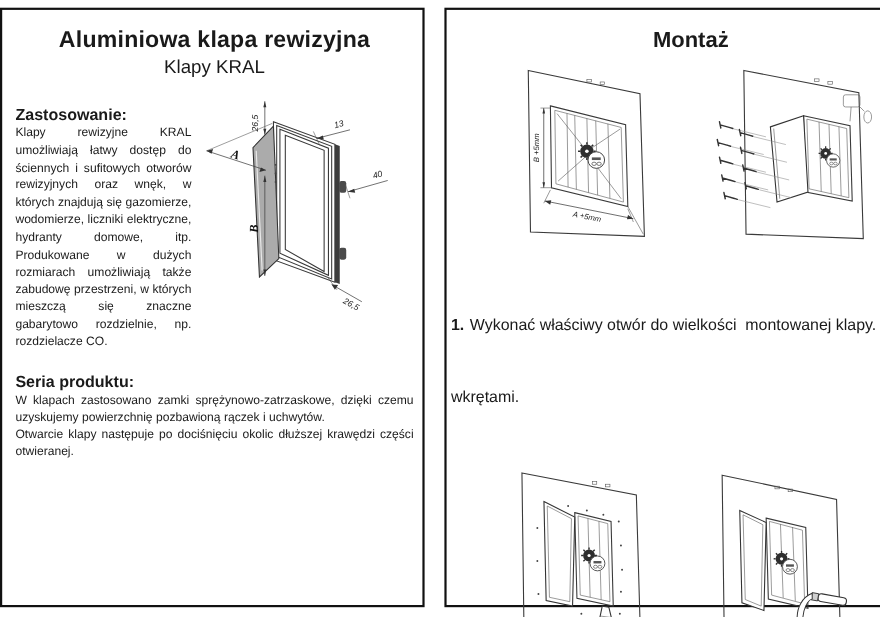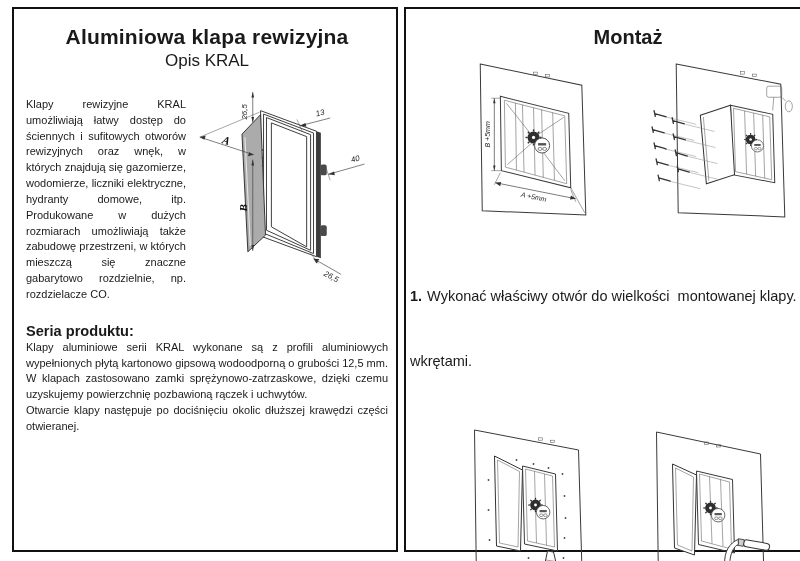--- a/index.html
+++ b/index.html
@@ -1,18 +1,18 @@
 <!DOCTYPE html>
 <html><head>
 <meta charset="utf-8">
 <style>
   html,body{margin:0;padding:0;background:#fff;}
   body{width:800px;height:561px;position:relative;font-family:"Liberation Sans",sans-serif;color:#1a1a1a;}
   .panel{position:absolute;top:7px;height:545px;border:2px solid #111;background:#fff;box-sizing:border-box;}
-  #left-panel{left:12px;width:386px;padding:0 8px 0 12px;}
+  #left-panel{left:0;width:386px;padding:0 8px 0 12px;}
   #right-panel{left:404px;width:448px;padding:0 4px;}
   .doc-title{font-size:21px;font-weight:bold;text-align:center;margin:16px 0 2px 0;letter-spacing:.2px;}
   .doc-subtitle{font-size:17px;text-align:center;margin:0 0 26px 0;}
   .montaz-title{font-size:20px;font-weight:bold;text-align:center;margin:17px 0 4px 0;}
   h3.sec{font-size:14.6px;font-weight:bold;margin:0 0 1px 0;}
   p.body{font-size:11px;line-height:1.44;text-align:justify;margin:0;}
   .app-section{margin-top:8px;}
   .figure-left{float:right;width:196px;height:206px;margin:-8px 0 2px 6px;}
   .opis-section{clear:both;margin-top:20px;}
   .fig-row{display:flex;justify-content:space-evenly;align-items:flex-start;margin-top:2px;}
@@ -56,21 +56,21 @@
     </g>
     <g id="screw">
       <path class="scr" d="M0,-2.6 L1.2,3 M0.6,0.2 L9.5,2.7 M9.5,2.7 l2.6,0.8"></path>
       <line class="mln" x1="13" y1="3.9" x2="42" y2="11"></line>
     </g>
   </defs>
 </svg>
 
 <div class="panel" id="left-panel">
   <div class="doc-title">Aluminiowa klapa rewizyjna</div>
-  <div class="doc-subtitle">Opis KRAL</div>
+  <div class="doc-subtitle">Klapy KRAL</div>
 
   <div class="app-section">
     <div class="figure-left">
       <svg viewBox="0 0 200 210" width="196" height="206">
 
         <g>
           <polygon class="ln" points="70,22 127,43 127,171 70,150"></polygon>
           <polygon class="ln" points="73,25.5 124,44.8 124,167.8 73,147"></polygon>
           <polygon class="ln" points="76,29 121,46.5 121,164.5 76,144"></polygon>
           <polygon class="ln" points="81,34.5 117,48.5 117,161 81,140.5" fill="#fff"></polygon>
@@ -114,26 +114,26 @@
           <polygon class="arr" points="139,87 144.9,84.2 145.8,88"></polygon>
           <text class="dimtxt" x="0" y="0" transform="translate(163,75) rotate(-16)">40</text>
 
           <line class="thin" x1="120" y1="166" x2="129" y2="178"></line>
           <line class="dim" x1="124" y1="173" x2="152" y2="189"></line>
           <polygon class="arr" points="124,173 130,173.4 127,177.9"></polygon>
           <text class="dimtxt" x="0" y="0" transform="translate(134,190) rotate(28)">26,5</text>
         </g>
       </svg>
     </div>
+    <h3 class="sec">Zastosowanie:</h3>
     <p class="body">Klapy rewizyjne KRAL umożliwiają łatwy dostęp do ściennych i sufitowych otworów rewizyjnych oraz wnęk, w których znajdują się gazomierze, wodomierze, liczniki elektryczne, hydranty domowe, itp. Produkowane w dużych rozmiarach umożliwiają także zabudowę przestrzeni, w których mieszczą się znaczne gabarytowo rozdzielnie, np. rozdzielacze CO.</p>
   </div>
 
   <div class="opis-section">
     <h3 class="sec">Seria produktu:</h3>
-    <p class="body">Klapy aluminiowe serii KRAL wykonane są z profili aluminiowych wypełnionych płytą kartonowo gipsową wodoodporną o grubości 12,5 mm.</p>
     <p class="body">W klapach zastosowano zamki sprężynowo-zatrzaskowe, dzięki czemu uzyskujemy powierzchnię pozbawioną rączek i uchwytów.</p>
     <p class="body">Otwarcie klapy następuje  po dociśnięciu okolic dłuższej krawędzi części otwieranej.</p>
   </div>
 </div>
 
 <div class="panel" id="right-panel">
   <div class="montaz-title">Montaż</div>
 
   <div class="fig-row">
 

